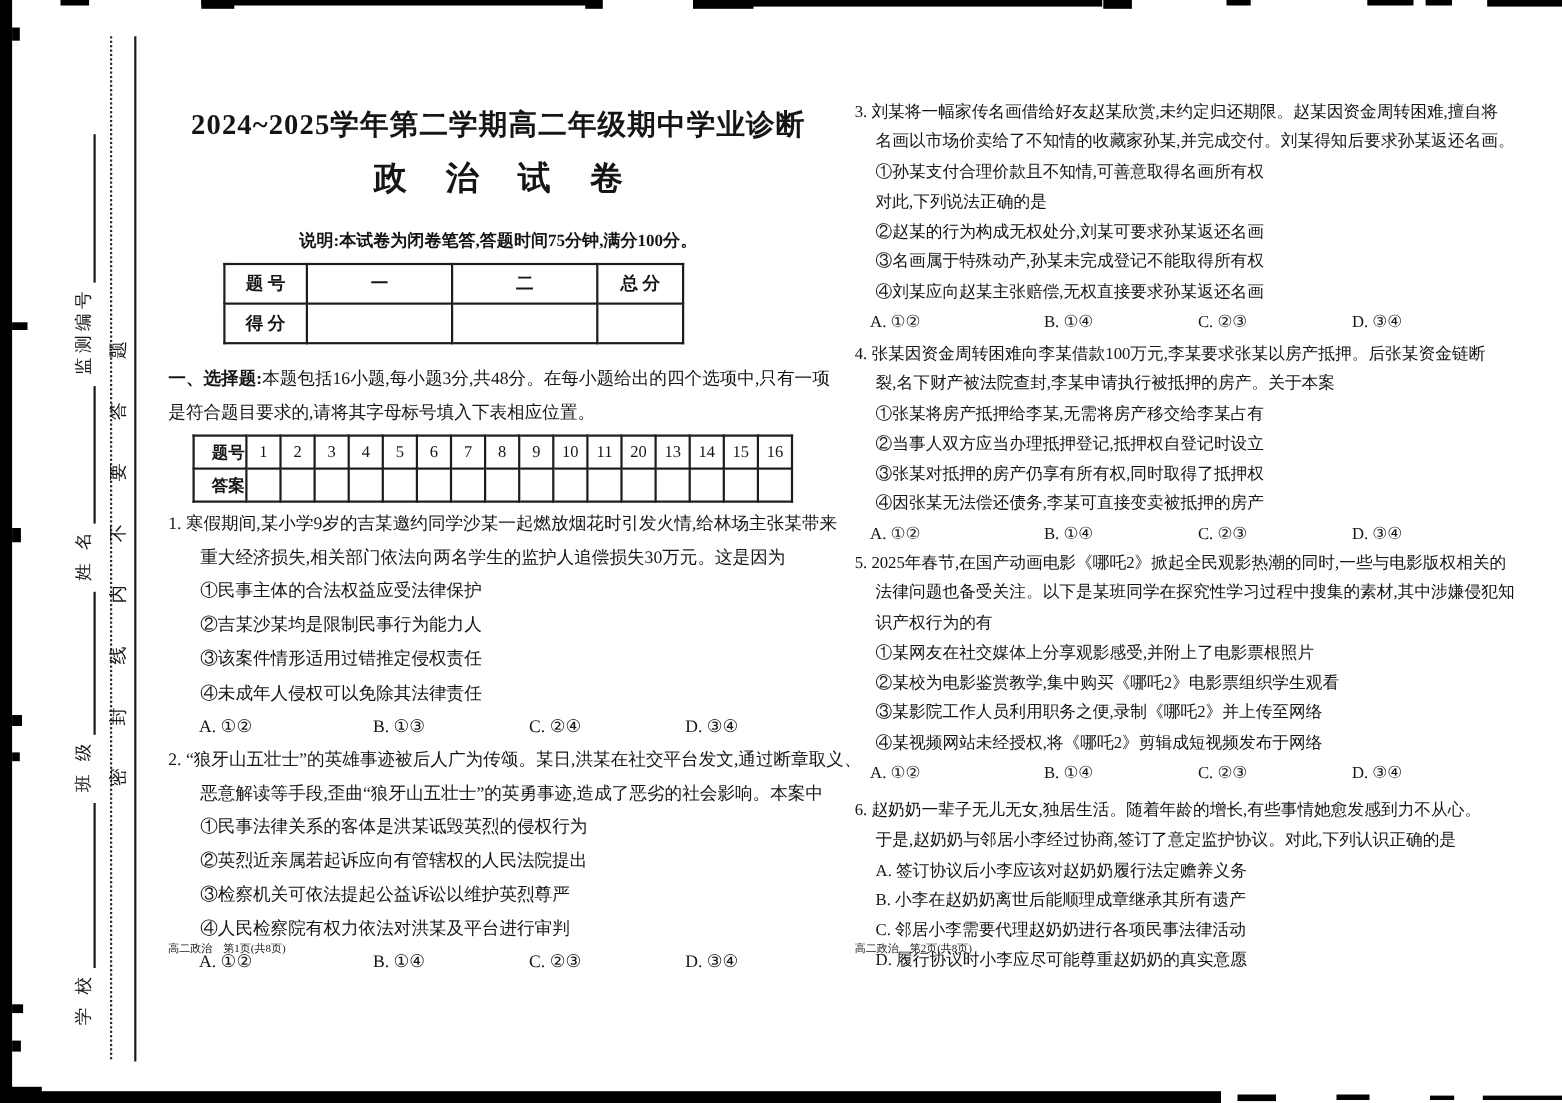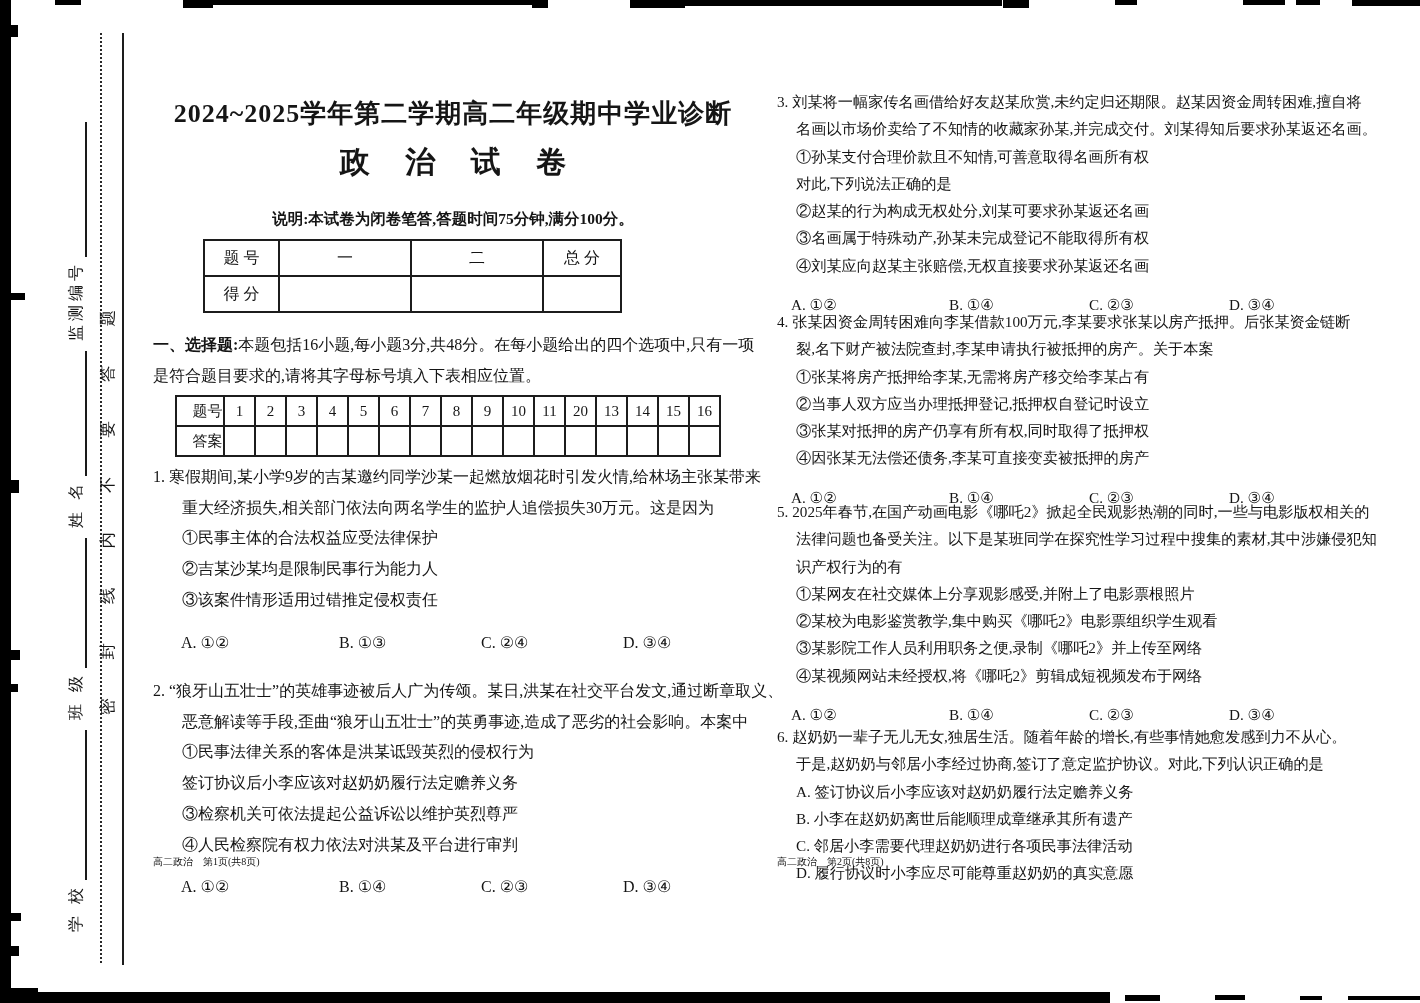--- a/index.html
+++ b/index.html
@@ -28,35 +28,35 @@
     text-align:center;font-size:16.5px;letter-spacing:39px;white-space:nowrap;
   }
   
   .page{position:absolute;top:88px;}
   .page-left{left:153px;width:600px;height:860px;}
   .page-right{left:777px;width:596px;height:860px;}
   .t1{position:absolute;top:8px;width:100%;text-align:center;font-size:26px;font-weight:bold;letter-spacing:1px;white-space:nowrap;}
   .t2{position:absolute;top:54px;width:100%;text-align:center;font-size:30px;font-weight:bold;letter-spacing:14px;padding-left:14px;box-sizing:border-box;white-space:nowrap;}
   .note{position:absolute;top:121px;width:100%;text-align:center;font-size:15.5px;font-weight:bold;white-space:nowrap;}
   table{border-collapse:collapse;table-layout:fixed;}
-  td,th{border:2px solid #1c1c1c;text-align:center;vertical-align:middle;padding:0;font-weight:normal;}
+  td,th{border:2px solid #1c1c1c;text-align:center;vertical-align:middle;padding:0;font-weight:bold;}
   .score-table{position:absolute;left:50px;top:151px;width:417px;font-size:16px;}
   .score-table tr{height:36px;}
   .grid-table{position:absolute;left:22px;top:307px;width:545px;font-size:15px;}
   .grid-table tr{height:30px;}
   .grid-table td{font-weight:normal;}
   .grid-table th{font-size:15px;padding-left:15px;}
   .intro{position:absolute;left:0;top:241px;font-size:16px;line-height:31px;white-space:nowrap;}
   .question{position:absolute;left:0;right:0;}
   .qline{white-space:nowrap;}
   .page-left .qline{line-height:30.7px;font-size:16px;}
   .page-right .qline{line-height:27.3px;font-size:15.2px;}
   .page-left .cont{padding-left:29px;}
   .page-right .cont{padding-left:19px;}
-  .choices{position:relative;margin-top:12px;}
+  .choices{position:relative;}
   .page-left .choices{height:31px;}
   .page-right .choices{height:27px;}
   .choice{position:absolute;top:0;}
   .page-footer{position:absolute;top:767px;width:100%;font-size:10px;white-space:nowrap;}
   
   #q1{top:374px;} #q2{top:588px;}
   #q3{top:0px;}   #q4{top:220px;} #q5{top:410px;} #q6{top:635px;}
 </style>
 </head>
 <body>
@@ -205,32 +205,33 @@
         </tr>
   </tbody>
     </table>
 
   <div class="question" id="q1">
       <div class="qline first"><span class="qnum">1.</span> 寒假期间,某小学9岁的吉某邀约同学沙某一起燃放烟花时引发火情,给林场主张某带来</div>
       <div class="qline cont">重大经济损失,相关部门依法向两名学生的监护人追偿损失30万元。这是因为</div>
       <div class="qline cont">①民事主体的合法权益应受法律保护</div>
       <div class="qline cont">②吉某沙某均是限制民事行为能力人</div>
       <div class="qline cont">③该案件情形适用过错推定侵权责任</div>
+      <div class="qline cont">④未成年人侵权可以免除其法律责任</div>
       <div class="qline choices">
         <span class="choice" style="left: 28px;">A. ①②</span>
         <span class="choice" style="left: 186px;">B. ①③</span>
         <span class="choice" style="left: 328px;">C. ②④</span>
         <span class="choice" style="left: 470px;">D. ③④</span>
       </div>
     </div>
   <div class="question" id="q2">
       <div class="qline first"><span class="qnum">2.</span> “狼牙山五壮士”的英雄事迹被后人广为传颂。某日,洪某在社交平台发文,通过断章取义、</div>
       <div class="qline cont">恶意解读等手段,歪曲“狼牙山五壮士”的英勇事迹,造成了恶劣的社会影响。本案中</div>
       <div class="qline cont">①民事法律关系的客体是洪某诋毁英烈的侵权行为</div>
-      <div class="qline cont">签订协议后小李应该对赵奶奶履行法定赡养义务</div>
+      <div class="qline cont">②英烈近亲属若起诉应向有管辖权的人民法院提出</div>
       <div class="qline cont">③检察机关可依法提起公益诉讼以维护英烈尊严</div>
       <div class="qline cont">④人民检察院有权力依法对洪某及平台进行审判</div>
       <div class="qline choices">
         <span class="choice" style="left: 28px;">A. ①②</span>
         <span class="choice" style="left: 186px;">B. ①④</span>
         <span class="choice" style="left: 328px;">C. ②③</span>
         <span class="choice" style="left: 470px;">D. ③④</span>
       </div>
     </div>
 

